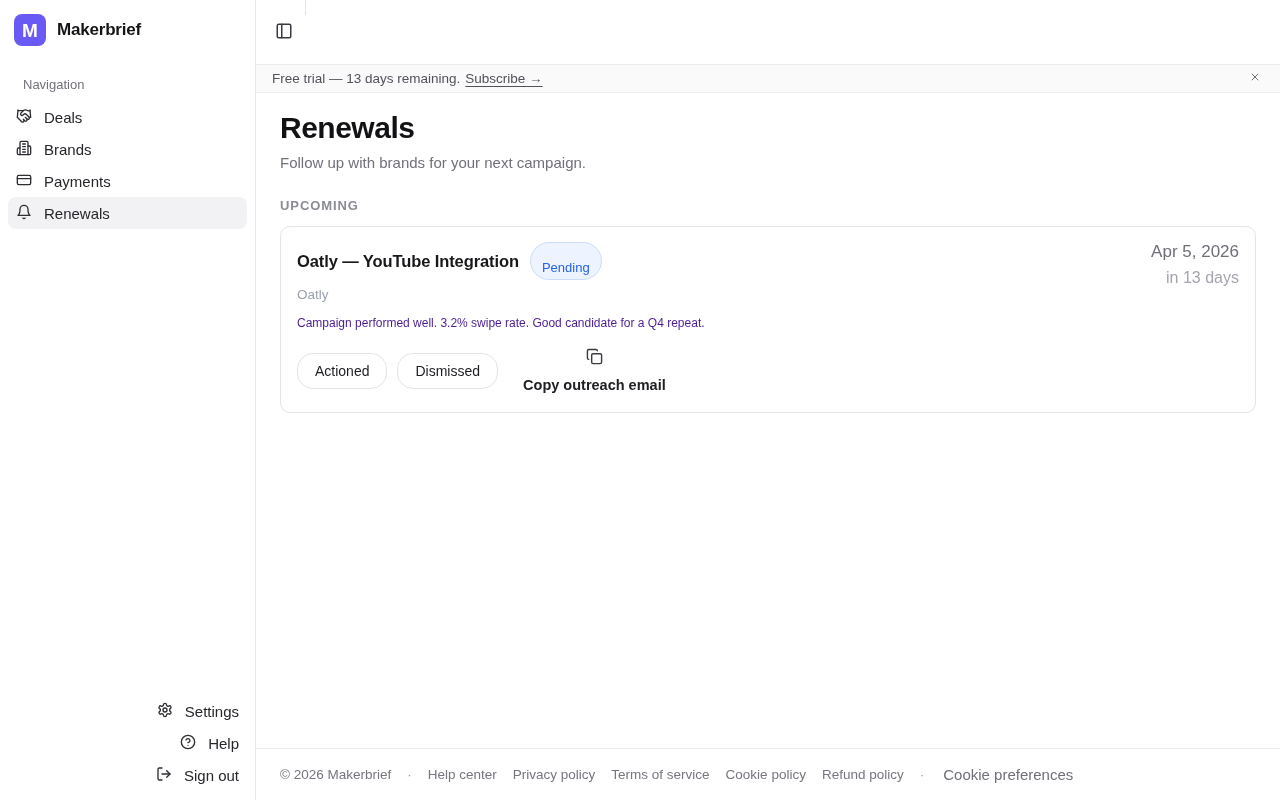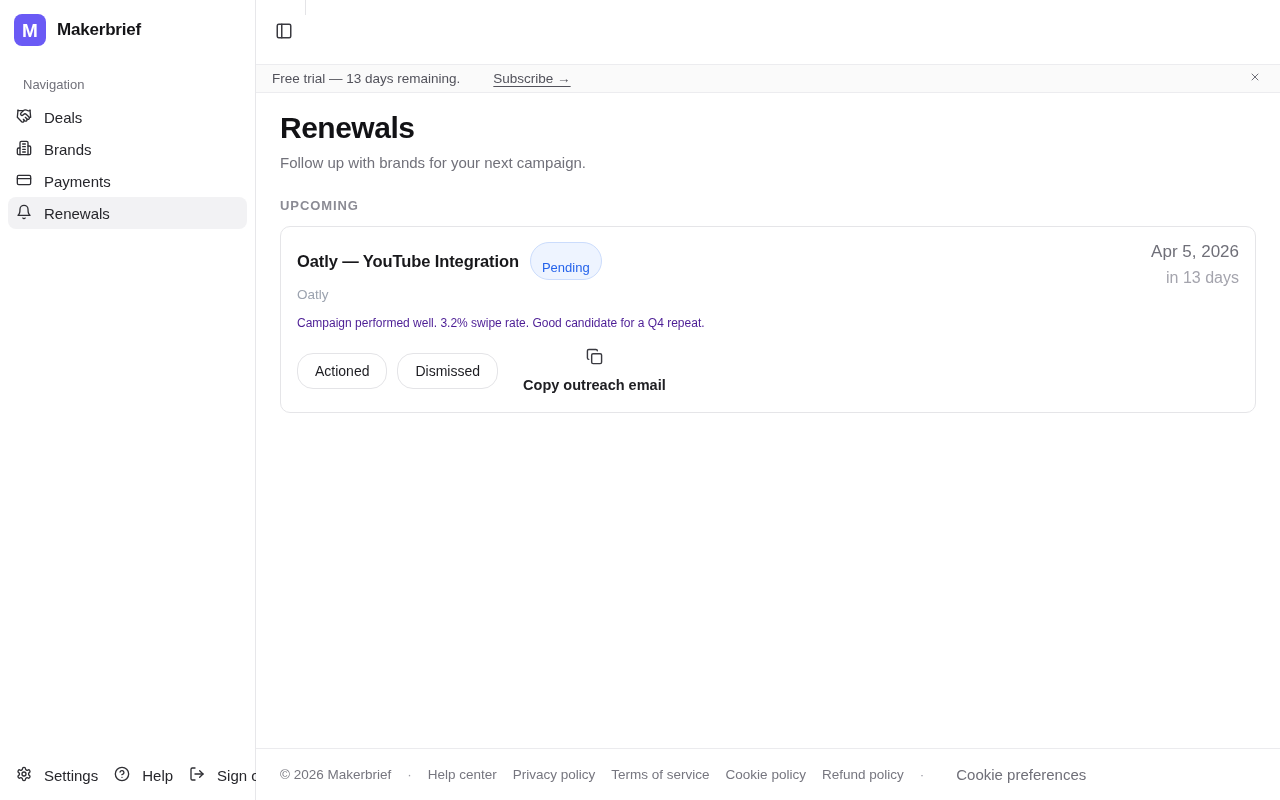--- a/index.html
+++ b/index.html
@@ -26,38 +26,38 @@
   .brand-name { font-size: 17px; font-weight: 700; letter-spacing: -0.2px; color: #141417; }
   .nav-section-label { margin: 31px 0 9px 23px; font-size: 13px; color: #71717a; }
   .nav-list { padding: 0 8px; display: flex; flex-direction: column; }
   .nav-item {
     height: 32px; display: flex; align-items: center; gap: 12px;
     padding: 0 8px; border-radius: 8px; cursor: pointer;
     font-size: 15px; color: #26262b; white-space: nowrap;
   }
   .nav-item.active { background: #f2f2f4; }
   .nav-item svg { flex: 0 0 auto; stroke: #2e2e33; }
-  .sidebar-bottom { margin-top: auto; padding: 0 8px 9px 8px; display: flex; flex-direction: row; align-items: flex-end; }
+  .sidebar-bottom { margin-top: auto; padding: 0 8px 9px 8px; display: flex; flex-direction: column; align-items: flex-end; }
 
   
   .main { flex: 1; height: 100%; display: flex; flex-direction: column; background: #ffffff; position: relative; }
   .topbar { height: 64px; min-height: 64px; position: relative; }
   .topbar-divider { position: absolute; left: 49px; top: 0; width: 1px; height: 15px; background: #e4e4e7; }
   .toggle-btn {
     position: absolute; left: 14px; top: 18px; width: 28px; height: 28px;
     display: flex; align-items: center; justify-content: center;
     background: transparent; border: none; border-radius: 6px; cursor: pointer;
   }
   .toggle-btn svg { stroke: #3a3a40; }
 
   .trial-banner {
     height: 24px; min-height: 29px; background: #fafafa;
     border-top: 1px solid #ececef; border-bottom: 1px solid #ececef;
     display: flex; align-items: center; padding: 0 14px 0 16px;
-    font-size: 13.5px; color: #52525b; gap: 28px;
+    font-size: 13.5px; color: #52525b;
   }
   .trial-link { color: #52525b; text-decoration: underline; text-underline-offset: 3px; margin-left: 5px; cursor: pointer; }
   .banner-close {
     margin-left: auto; width: 22px; height: 22px; border: none; background: transparent;
     display: flex; align-items: center; justify-content: center; cursor: pointer; border-radius: 4px;
   }
   .banner-close svg { stroke: #6f6f78; }
 
   .content { flex: 1; padding: 18px 24px 0 24px; overflow: hidden; }
   .page-title { font-size: 30px; font-weight: 700; letter-spacing: -0.5px; color: #121215; }
@@ -102,21 +102,21 @@
 
   .footer {
     margin-top: auto; height: 52px; min-height: 52px;
     border-top: 1px solid #ebebee;
     display: flex; align-items: center; padding: 0 24px;
     font-size: 13.5px; color: #76767f;
   }
   .footer-item { margin-right: 16px; }
   .footer-dot { margin-right: 16px; color: #9b9ba3; }
   .footer-link { cursor: pointer; margin-right: 16px; }
-  .cookie-prefs { font-size: 15px; color: #6f6f78; cursor: pointer; margin-left: 16px; }
+  .cookie-prefs { font-size: 15px; color: #6f6f78; cursor: pointer; margin-left: 3px; }
 </style>
 </head>
 <body>
 
 <div class="app">
 
   <aside class="sidebar">
     <div class="brand">
       <div class="brand-logo" style="background: rgb(106, 90, 245);">M</div>
       <div class="brand-name">Makerbrief</div>

